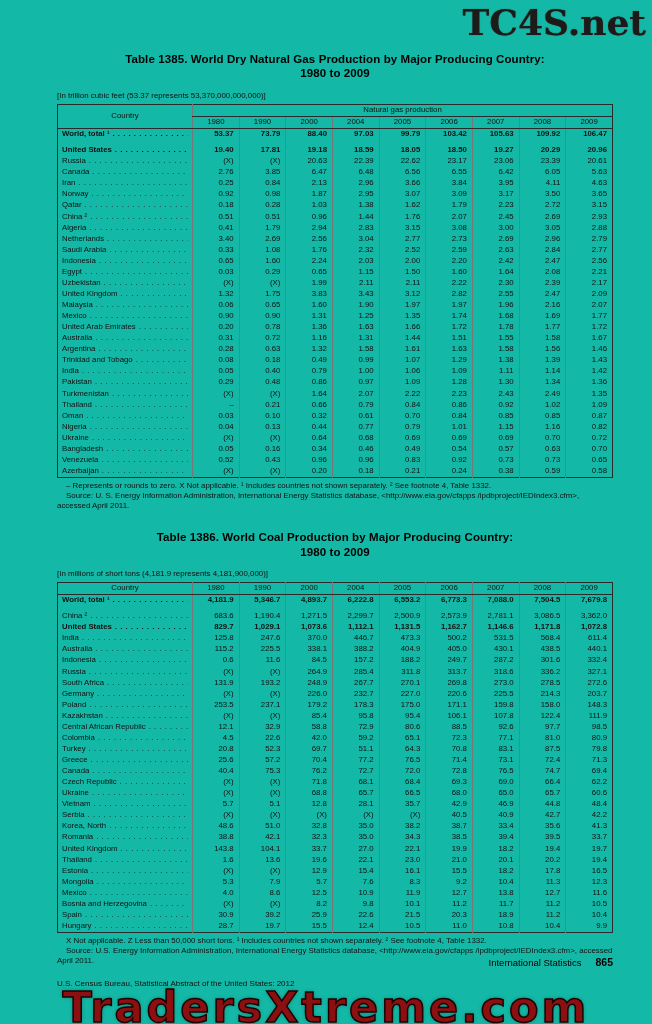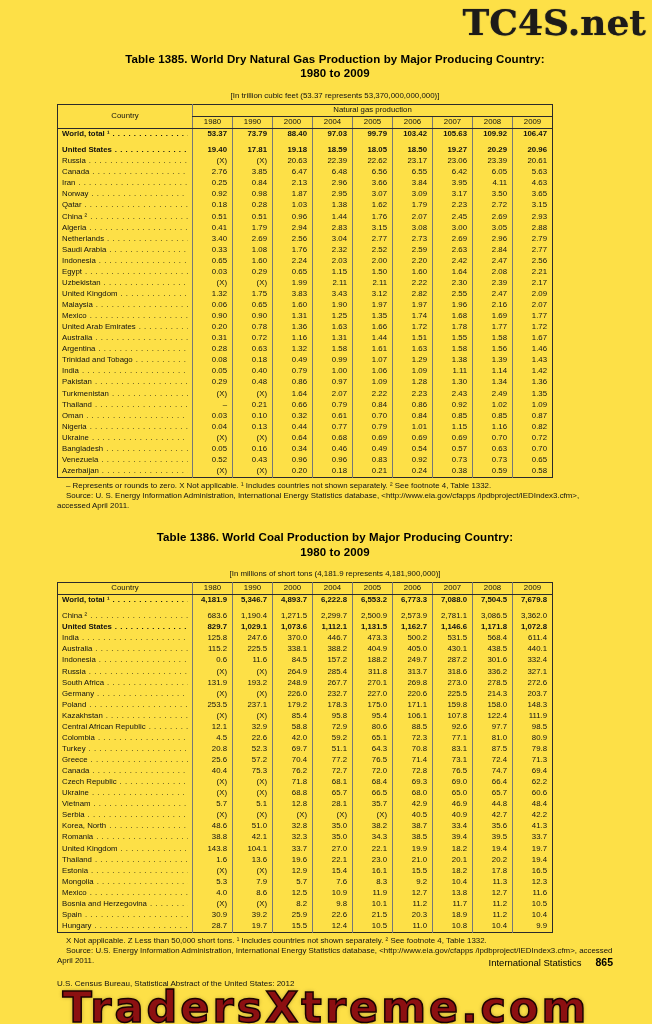--- a/index.html
+++ b/index.html
@@ -1,27 +1,27 @@
 <!DOCTYPE html>
 <html><head>
 <meta charset="utf-8">
 <style>
   html,body{margin:0;padding:0;background:#ffffff;}
   .page{
-    position:relative;width:652px;height:1024px;background:#fde047;
+    position:relative;width:652px;height:1024px;background:#14b8a6;
     font-family:"Liberation Sans",sans-serif;color:#111;overflow:hidden;
   }
   .sec{margin-left:57px;margin-right:39px;}
   .sec1{padding-top:42px;}
   .sec2{margin-top:18px;}
   .tbl-title{font-size:11.5px;font-weight:bold;line-height:1.3;color:#000;letter-spacing:.1px;text-align:center;}
-  .unit-note{font-size:7.9px;margin-top:3px;color:#111;text-align:center;}
+  .unit-note{font-size:7.9px;margin-top:3px;color:#111;}
 
   table.stat-table{
-    border-collapse:collapse;table-layout:fixed;width:496px;margin-top:4px;
+    border-collapse:collapse;table-layout:fixed;width:556px;margin-top:4px;
     font-size:7.8px;line-height:1.14;color:#111;border:1px solid #2b2b2b;
   }
   .stat-table th,.stat-table td{padding:1.1px 3px;vertical-align:middle;}
   .stat-table th{font-weight:normal;text-align:center;}
   .stat-table thead th{border-bottom:1px solid #2b2b2b;}
   th.c-h{width:128px;}
   th.group-h,th.year-h,td.v-cell{border-left:1px solid #777;}
   td.v-cell{text-align:right;padding-right:5px;white-space:nowrap;}
   td.c-cell{padding-left:4px;}
   .c-flex{display:flex;align-items:baseline;}

